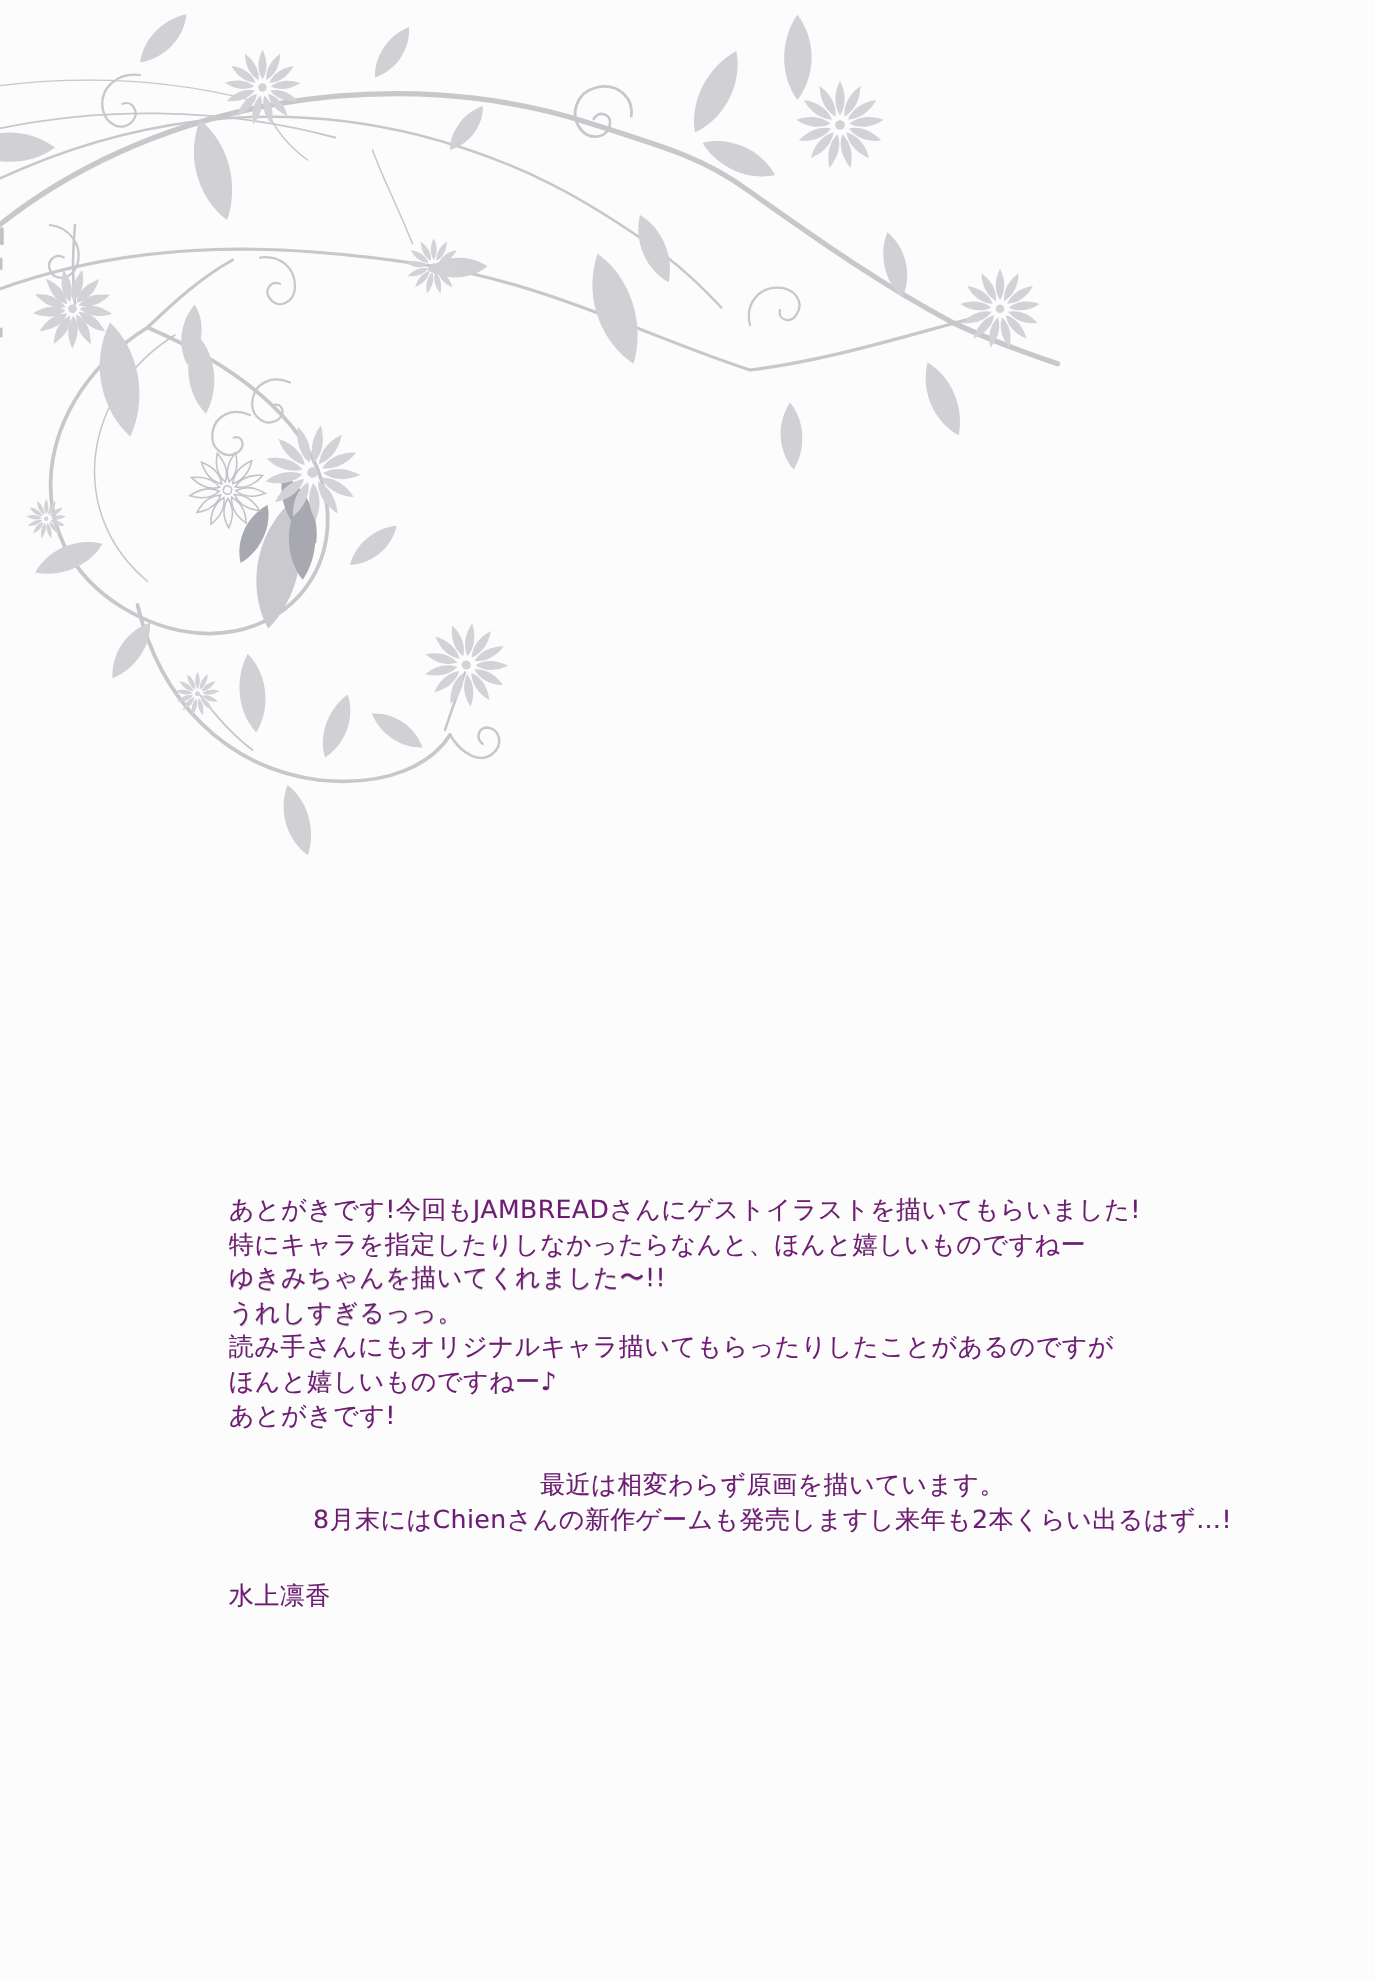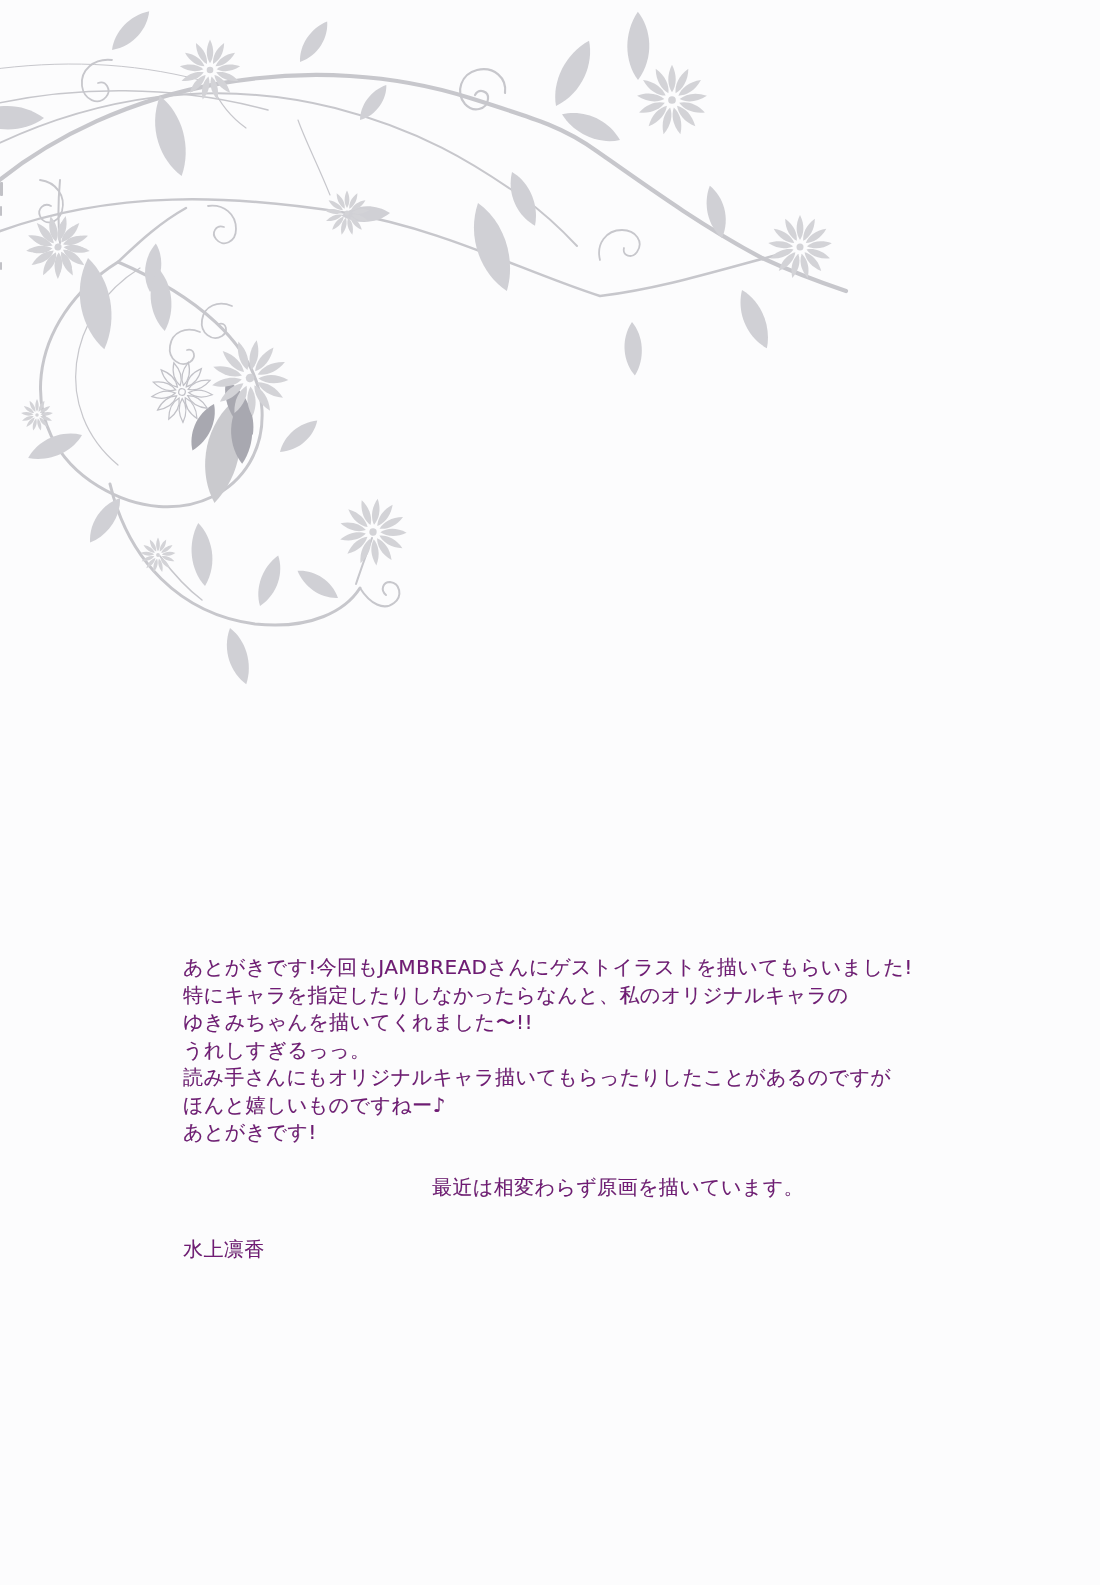--- a/index.html
+++ b/index.html
@@ -153,26 +153,27 @@
     </g>
   </svg>
 
   <div class="scan-artifact" style="left:0; top:182px; width:3px; height:14px;"></div>
   <div class="scan-artifact" style="left:0; top:206px; width:2px; height:10px;"></div>
   <div class="scan-artifact" style="left:0; top:262px; width:2px; height:8px;"></div>
 
   <div class="afterword">
     <div class="para">
       <div class="line">あとがきです!今回もJAMBREADさんにゲストイラストを描いてもらいました!</div>
-      <div class="line">特にキャラを指定したりしなかったらなんと、私のオリジナルキャラの</div>
+      <div class="line">特にキャラを指定したりしなかったらなんと、ほんと嬉しいものですねー</div>
       <div class="line">ゆきみちゃんを描いてくれました〜!!</div>
       <div class="line">うれしすぎるっっ。</div>
       <div class="line">読み手さんにもオリジナルキャラ描いてもらったりしたことがあるのですが</div>
       <div class="line">ほんと嬉しいものですねー♪</div>
       <div class="line">あとがきです!</div>
     </div>
     <div class="para">
       <div class="line">最近は相変わらず原画を描いています。</div>
+      <div class="line">8月末にはChienさんの新作ゲームも発売しますし来年も2本くらい出るはず…!</div>
     </div>
     <div class="signature">水上凛香</div>
   </div>
 
 </div>
 
 </body></html>

